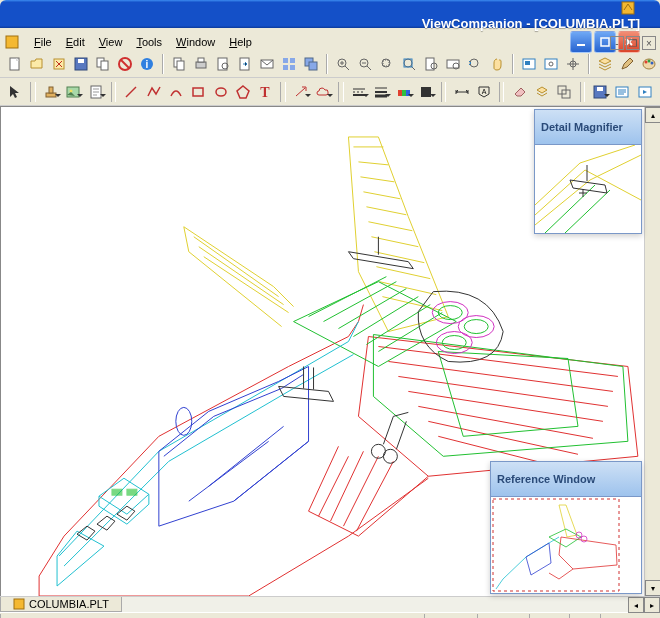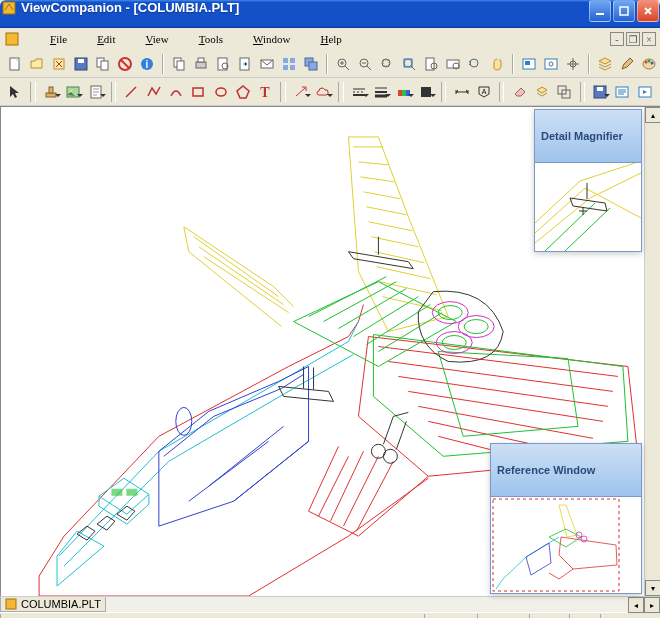--- a/index.html
+++ b/index.html
@@ -1,46 +1,46 @@
 <!DOCTYPE html>
 <html><head>
 <meta charset="utf-8">
 <style>
 * { margin:0; padding:0; box-sizing:border-box; }
 body { width:660px; height:618px; font-family:Tahoma,sans-serif; font-size:11px; background:#ece9d8; overflow:hidden; }
-.titlebar { height:28px; background:linear-gradient(to bottom,#3c8cf0 0%,#1450c8 8%,#1450c8 92%,#0c3a9a 100%); display:flex; align-items:flex-start; padding:0 1px; color:#fff; border-radius:6px 6px 0 0; }
+.titlebar { height:28px; background:linear-gradient(to bottom,#3c8cf0 0%,#1450c8 8%,#1450c8 92%,#0c3a9a 100%); display:flex; align-items:flex-end; padding:0 20px; color:#fff; border-radius:6px 6px 0 0;flex-direction:column; }
 .titlebar .appicon { width:16px; height:16px; margin-right:4px; display:flex; align-items:center; justify-content:center; }
 .titlebar .title { font-weight:bold; flex:1; font-size:13px; text-shadow:0 1px 1px rgba(0,0,0,0.3); }
 .winbtns { display:flex; gap:2px; }
 .winbtn { width:22px; height:22px; border-radius:3px; border:1px solid rgba(255,255,255,0.4); display:flex; align-items:center; justify-content:center; font-family:Arial; font-weight:bold; font-size:12px; color:#fff; }
 .winbtn.min,.winbtn.max { background:linear-gradient(to bottom,#6fa8f5,#2663d0); }
 .winbtn.close { background:linear-gradient(to bottom,#f28d74,#d9452a); }
-.menubar { height:22px; background:#ece9d8; display:flex; align-items:center; padding:0 4px; gap:18px;font-family:Liberation Serif, serif; }
+.menubar { height:22px; background:#ece9d8; display:flex; align-items:flex-end; padding:0 4px; gap:2px; }
 .menubar .micon { width:16px; height:16px; margin-right:6px; }
 .menubar .mitem { padding:2px 6px; }
 .menubar .mitem u { text-decoration:underline; }
 .menubar .spacer { flex:1; }
 .docbtns { display:flex; gap:2px; font-size:10px; color:#555; }
 .docbtns span { width:14px; height:14px; border:1px solid #888; display:flex; align-items:center; justify-content:center; }
 .toolbar { height:28px; background:#ece9d8; display:flex; align-items:center; padding:2px 6px; gap:4px; border-bottom:1px solid #ccc; }
 .tbtn { width:22px; height:22px; border:1px solid transparent; display:flex; align-items:center; justify-content:center; position:relative; }
 .tbtn svg { width:16px; height:16px; }
 .sep { width:6px; height:20px; border-left:1px solid #aaa; border-right:1px solid #fff; margin:0 2px; }
 .canvas-area { position:relative; height:490px; background:#fff; border:1px solid #888; border-right:none; border-bottom:none; }
 .canvas-area svg.main { width:100%; height:100%; display:block; }
 .scrollbar-h { height:16px; background:#ece9d8; display:flex; border-top:1px solid #ccc; }
-.tab { padding:2px 4px; background:#ece9d8; border:1px solid #aaa; border-top:none; display:flex; align-items:center; gap:4px; font-size:11px; }
+.tab { padding:2px 12px; background:#ece9d8; border:1px solid #aaa; border-top:none; display:flex; align-items:center; gap:4px; font-size:11px; }
 .tab .appicon { width:12px; height:12px; }
 .sbarrow { width:16px; height:16px; background:#ece9d8; border:1px solid #888; font-size:8px; display:flex; align-items:center; justify-content:center; }
 .sbarfill { flex:1; background:#f0f0e8; }
 .statusbar { height:20px; background:#ece9d8; display:flex; align-items:center; border-top:1px solid #fff; font-size:11px; }
 .statusbar .cell { border-left:1px solid #aaa; padding:0 12px; height:18px; display:flex; align-items:center; }
 .statusbar .first { flex:1; padding-left:4px; }
 .panel { position:absolute; border:1px solid #7a98c8; background:#fff; box-shadow:0 2px 6px rgba(0,0,0,0.2); }
-.panel .ptitle { background:linear-gradient(to bottom,#cde0f5,#9ec3ed); color:#2a4a78; font-weight:bold; font-size:11px; padding:20px 6px; border-bottom:1px solid #7a98c8; }
+.panel .ptitle { background:linear-gradient(to bottom,#cde0f5,#9ec3ed); color:#2a4a78; font-weight:bold; font-size:11px; padding:11px 6px; border-bottom:1px solid #7a98c8; }
 .panel .pbody { position:relative; }
 #magnifier { top:2px; right:18px; width:108px; }
 #magnifier .pbody { height:88px; }
 #refwin { bottom:2px; right:18px; width:152px; }
 #refwin .pbody { height:96px; }
 .scroll-v { position:absolute; right:0; top:0; bottom:0; width:16px; background:#ece9d8; border-left:1px solid #ccc; }
 .dd::after { content:""; position:absolute; right:-2px; bottom:2px; border:3px solid transparent; border-top-color:#333; }
 </style>
 </head>
 <body>

